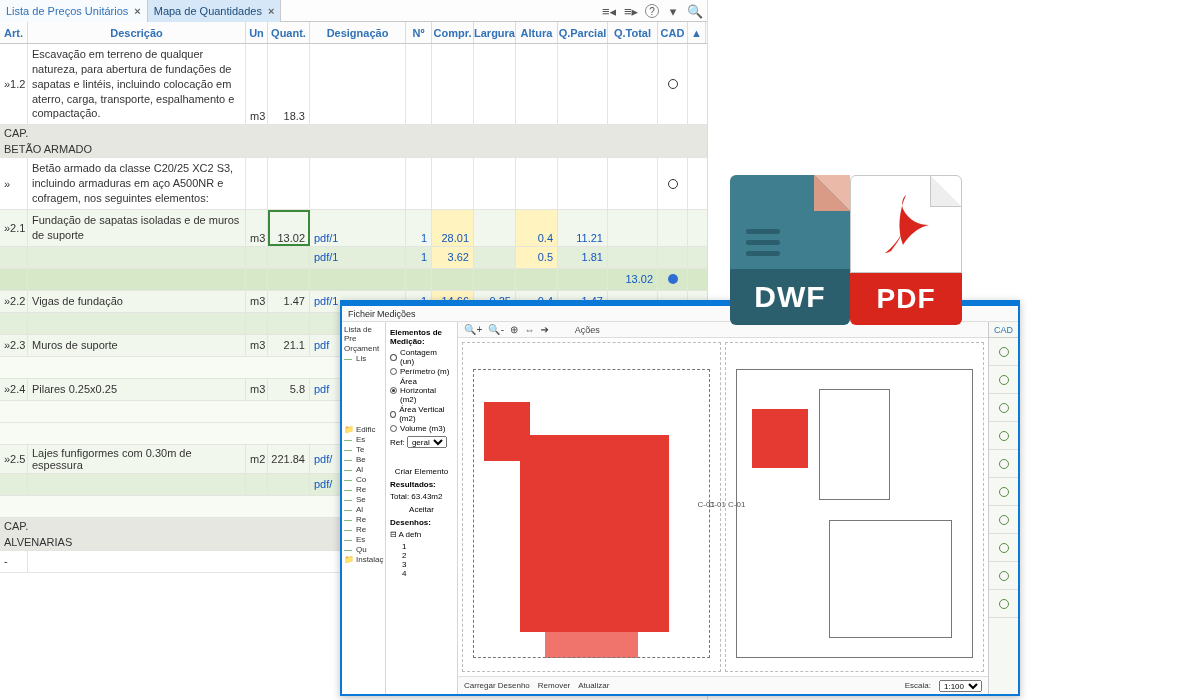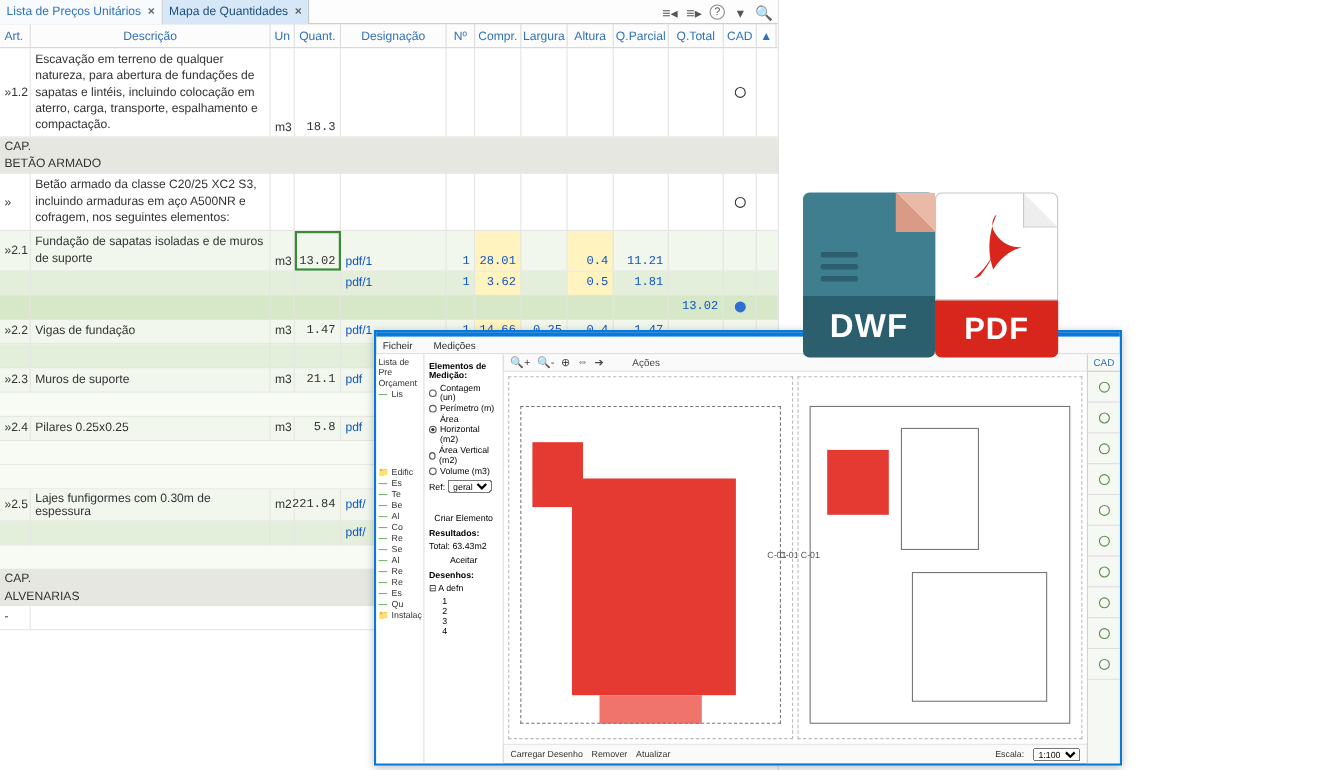--- a/index.html
+++ b/index.html
@@ -13,21 +13,21 @@
   .tab { display: flex; align-items: center; padding: 0 6px; height: 22px; border-right: 1px solid #c9c9c9; font-size: 11px; cursor: pointer; }
   .tab.inactive { background: #f7fbfe; color: #3172b8; }
   .tab.active { background: #d6e8f7; color: #1b4c7d; font-weight: 500; }
   .tab .close { margin-left: 6px; color: #666; font-weight: bold; cursor: pointer; }
   .tabbar-right { position: absolute; right: 4px; top: 0; display: flex; align-items: center; gap: 6px; height: 22px; }
   .tool-icon { width: 16px; height: 16px; display: flex; align-items: center; justify-content: center; color: #555; cursor: pointer; font-size: 13px; }
   .tool-icon.help { border: 1px solid #888; border-radius: 50%; width: 14px; height: 14px; font-size: 10px; }
   .tool-icon.search { color: #d98c2e; }
 
   
-  .header-row { display: flex; height: 22px; background: #fcfcfc; border-bottom: 1px solid #c9c9c9; }
+  .header-row { display: flex; height: 22px; background: #fcfcfc; border-bottom: 1px solid #c9c9c9; font-weight: bold; }
   .hcell { display: flex; align-items: center; justify-content: center; color: #3172b8; font-size: 11px; border-right: 1px solid #dcdcdc; padding: 0 2px; }
   .hcell.left { justify-content: flex-start; padding-left: 4px; }
 
   
   .col-art   { width: 28px; }
   .col-desc  { width: 218px; }
   .col-un    { width: 22px; }
   .col-quant { width: 42px; }
   .col-desig { width: 96px; }
   .col-no    { width: 26px; }
@@ -36,41 +36,41 @@
   .col-alt   { width: 42px; }
   .col-qpar  { width: 50px; }
   .col-qtot  { width: 50px; }
   .col-cad   { width: 30px; }
   .col-scroll{ width: 18px; }
 
   
   .grid-body { position: relative; }
   .row { display: flex; min-height: 22px; border-bottom: 1px solid #e4e4e0; }
   .cell { display: flex; align-items: center; border-right: 1px solid #e4e4e0; padding: 2px 4px; font-size: 11px; color: #333; }
-  .cell.num { justify-content: flex-end; font-family: Liberation Mono, monospace; }
+  .cell.num { justify-content: flex-end; }
   .cell.center { justify-content: center; }
   .cell.link { color: #1156c2; cursor: pointer; }
   .row.cap { background: #e7e7e2; flex-direction: column; }
   .row.cap .cell { font-weight: 500; }
   .row.green-light { background: #f2f7ed; }
   .row.green-mid   { background: #e4efdb; }
   .row.green-dark  { background: #d7e8c9; }
   .row.white       { background: #ffffff; }
   .row.sub-light   { background: #f8faf4; }
   .cell.yellow { background: #fff3bf; }
   .cell.hl-border { outline: 2px solid #3a8a3a; outline-offset: -2px; }
 
   .desc-wrap { line-height: 1.35; padding: 3px 4px; }
   .cad-circle { width: 10px; height: 10px; border: 1.5px solid #333; border-radius: 50%; display: inline-block; margin: auto; }
   .cad-dot { width: 10px; height: 10px; border-radius: 50%; background: #2f6fd4; display: inline-block; margin: auto; }
 
   
   .sub-window { position: absolute; left: 340px; top: 300px; width: 680px; height: 396px; border: 2px solid #0a78d6; background: #fafafa; z-index: 5; box-shadow: 0 2px 8px rgba(0,0,0,.25); display: flex; flex-direction: column; }
   .sub-titlebar { height: 4px; background: #0a78d6; }
-  .sub-menubar { display: flex; gap: 19px; height: 16px; padding: 0 6px; font-size: 9px; color: #2a2a2a; align-items: center; border-bottom: 1px solid #ddd; }
+  .sub-menubar { display: flex; gap: 2px; height: 16px; padding: 0 6px; font-size: 9px; color: #2a2a2a; align-items: center; border-bottom: 1px solid #ddd; }
   .sub-body { display: flex; flex: 1; overflow: hidden; }
   .sub-tree { width: 44px; background: #fff; border-right: 1px solid #d6d6d6; font-size: 8px; padding: 2px; overflow: hidden; }
   .sub-tree .node { display: flex; align-items: flex-start; gap: 2px; margin: 1px 0; color: #333; }
   .sub-tree .folder::before { content: "📁"; font-size: 8px; }
   .sub-tree .leaf::before { content: "—"; color: #5aa84f; font-weight: bold; margin-right: 2px; }
   .sub-panel { width: 72px; background: #fff; border-right: 1px solid #d6d6d6; font-size: 8px; padding: 4px; overflow: hidden; }
   .sub-panel h4 { font-size: 8px; font-weight: bold; margin: 2px 0; }
   .sub-panel .radio { display: flex; align-items: center; gap: 3px; margin: 1px 0; font-size: 8px; }
   .sub-panel .radio .r { width: 7px; height: 7px; border: 1px solid #555; border-radius: 50%; display: inline-block; }
   .sub-panel .radio .r.on::after { content: ""; display: block; width: 3px; height: 3px; background: #333; border-radius: 50%; margin: 1px; }

